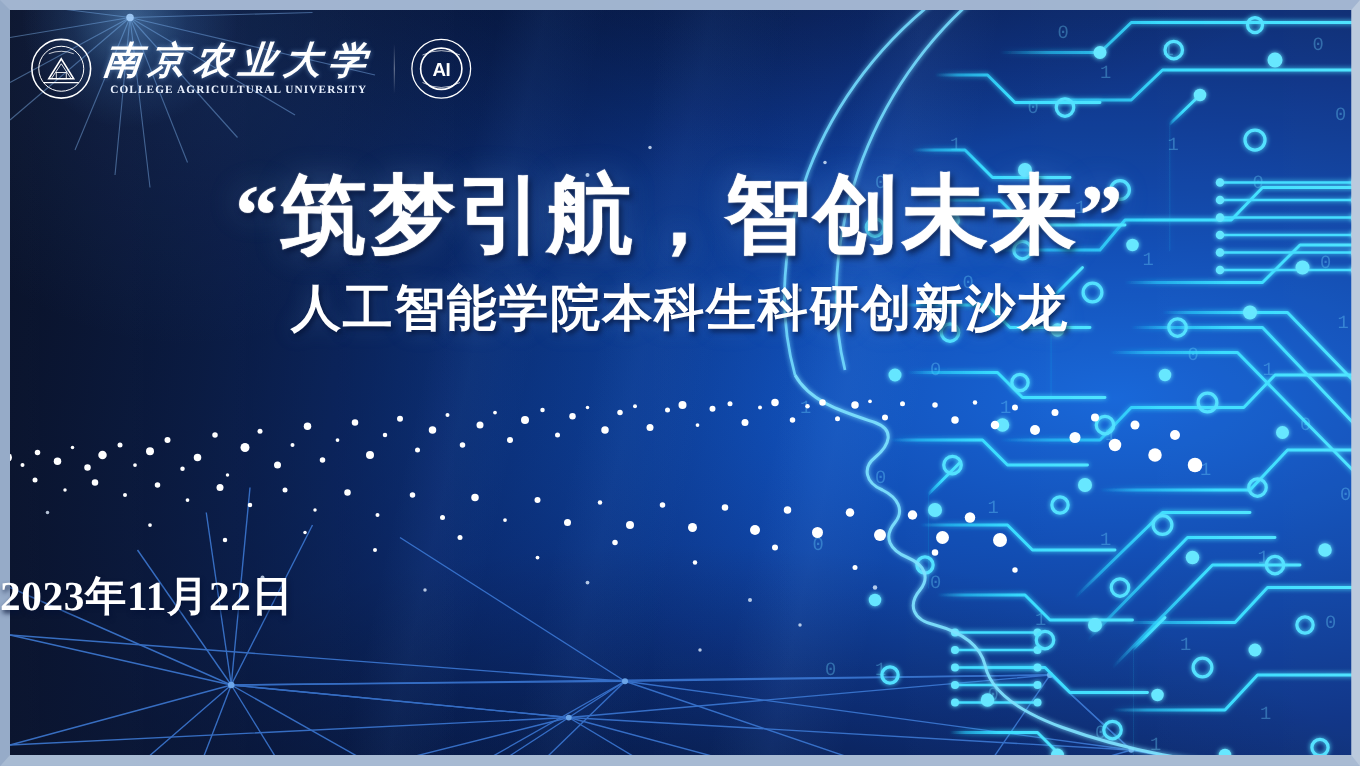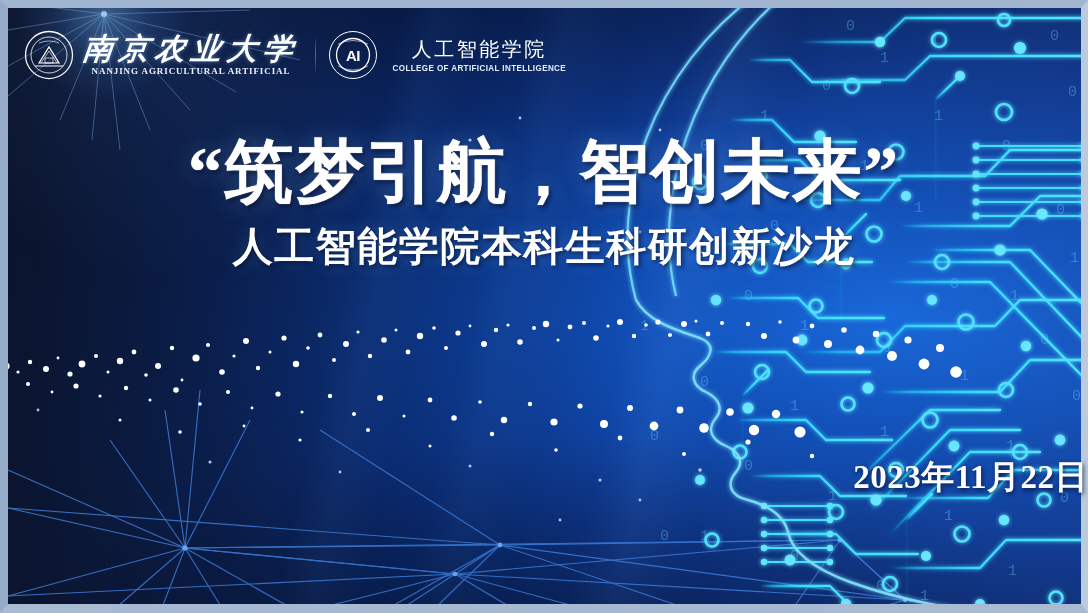--- a/index.html
+++ b/index.html
@@ -184,21 +184,21 @@
     letter-spacing: 1.5px;
     white-space: nowrap;
     text-shadow:
       2px 2px 4px rgba(4,18,54,.72),
       0 0 18px rgba(140,200,255,.25);
   }
   #event-date {
     position: absolute;
     left: 0; right: 0;
     top: 455px;
-    text-align: right;
+    text-align: left;
     z-index: 25;
     font-family: "Liberation Serif", serif;
     font-weight: bold;
     font-size: 33px;
     letter-spacing: .5px;
     color: #ffffff;
     white-space: nowrap;
     text-shadow: 1px 2px 4px rgba(4,18,54,.8);
     pointer-events: none;
   }
@@ -649,39 +649,35 @@
         <path d="M30 66 L50 34 L70 66 Z" fill="none" stroke="#ffffff" stroke-width="2.4"></path>
         <path d="M34 66 L50 42 L66 66" fill="none" stroke="#ffffff" stroke-width="1.4"></path>
         <rect x="42" y="56" width="16" height="10" fill="none" stroke="#ffffff" stroke-width="1.4"></rect>
         <path d="M22 72 H78" stroke="#ffffff" stroke-width="2"></path>
         <path d="M30 26 Q50 18 70 26" fill="none" stroke="#ffffff" stroke-width="1.2"></path>
       </svg>
     </div>
 
     <div class="njau-wordmark">
       <div class="njau-cn">南京农业大学</div>
-      <div class="njau-en">NANJING AGRICULTURAL ARTIFICIAL</div>
+      <div class="njau-en">COLLEGE AGRICULTURAL UNIVERSITY</div>
     </div>
 
     <div class="logo-divider"></div>
 
     <div class="logo-seal">
       <svg class="seal-svg" viewBox="0 0 100 100" aria-hidden="true">
         <circle cx="50" cy="50" r="47" fill="none" stroke="#ffffff" stroke-width="2"></circle>
         <circle cx="50" cy="50" r="33" fill="none" stroke="#ffffff" stroke-width="2.6"></circle>
         <text x="50" y="62" text-anchor="middle" font-family="Liberation Sans, sans-serif" font-size="30" font-weight="bold" fill="#ffffff" letter-spacing="-1">AI</text>
         <path d="M20 28 Q50 14 80 28" fill="none" stroke="#ffffff" stroke-width="1.1"></path>
         <path d="M20 72 Q50 88 80 72" fill="none" stroke="#ffffff" stroke-width="1.1"></path>
       </svg>
     </div>
 
-    <div class="cai-wordmark">
-      <div class="cai-cn">人工智能学院</div>
-      <div class="cai-en">COLLEGE OF ARTIFICIAL INTELLIGENCE</div>
-    </div>
   </div>
 
   <div id="title-block">
     <div id="main-title">“筑梦引航，智创未来”</div>
     <div id="sub-title">人工智能学院本科生科研创新沙龙</div>
   </div>
 
   <div id="event-date">2023年11月22日</div>
 
   <div id="frame"></div>

